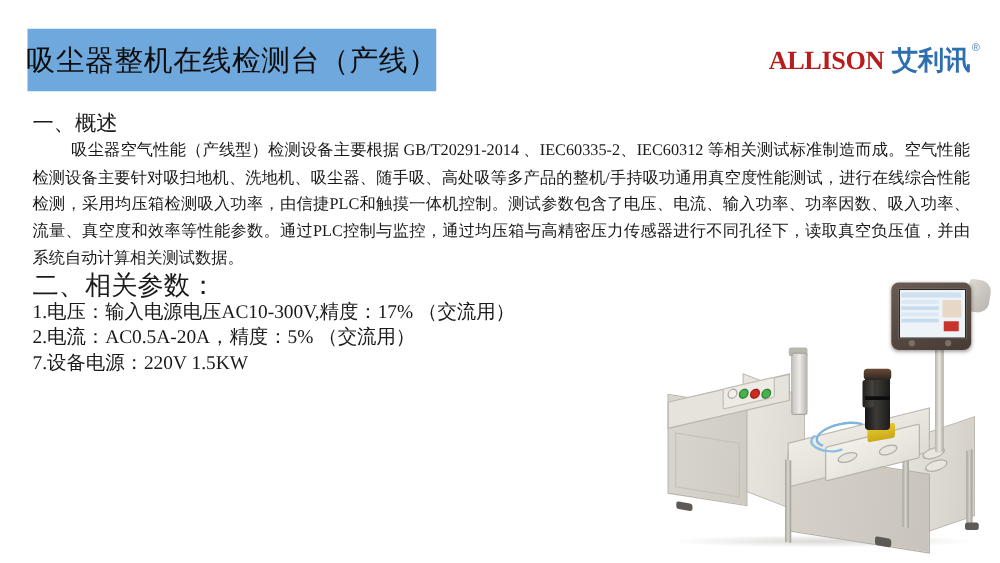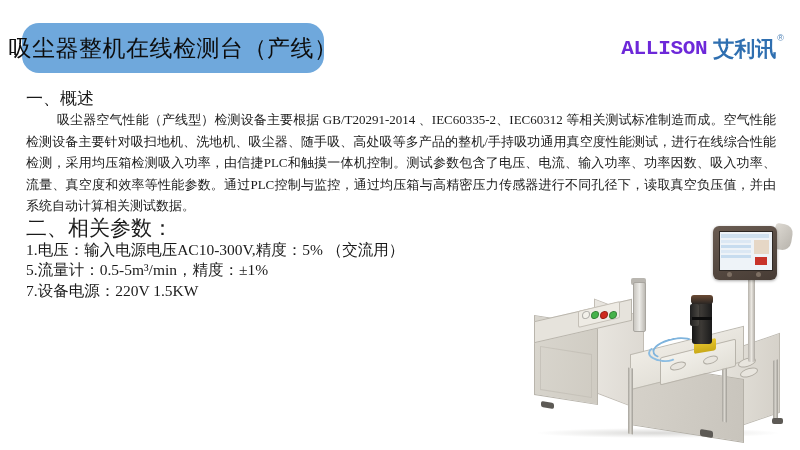--- a/index.html
+++ b/index.html
@@ -14,24 +14,24 @@
     overflow: hidden;
     font-family: "Liberation Serif", "DejaVu Serif", serif;
     color: #1a1a1a;
   }
 
   
   #title-banner {
     position: absolute;
     left: 22px;
     top: 23px;
-    width: 302px;
+    width: 327px;
     height: 50px;
     background: #6fa8dc;
-    border-radius: 17px;
+    border-radius: 0;
     display: flex;
     align-items: center;
     justify-content: center;
   }
   #title-text {
     font-family: "Liberation Serif", "DejaVu Serif", serif;
     font-size: 23px;
     color: #0d0d0d;
     letter-spacing: 0.5px;
     white-space: nowrap;
@@ -40,25 +40,25 @@
   
   #brand-logo {
     position: absolute;
     right: 16px;
     top: 38px;
     display: flex;
     align-items: flex-start;
     line-height: 1;
   }
   #brand-latin {
-    font-family: Liberation Mono, monospace;
+    font-family: Liberation Serif, serif;
     font-weight: bold;
     font-size: 21px;
     letter-spacing: -0.3px;
-    color: #6d28d9;
+    color: #b91c1c;
   }
   #brand-cn {
     font-family: "Liberation Sans", "DejaVu Sans", sans-serif;
     font-weight: bold;
     font-size: 21px;
     color: #2f6fb0;
     margin-left: 6px;
   }
   #brand-tm {
     font-family: "Liberation Sans", "DejaVu Sans", sans-serif;
@@ -345,22 +345,22 @@
 
 <div id="content">
 
   <div class="section-heading">一、概述</div>
 
   <p id="overview-para">吸尘器空气性能（产线型）检测设备主要根据 GB/T20291-2014 、IEC60335-2、IEC60312 等相关测试标准制造而成。空气性能检测设备主要针对吸扫地机、洗地机、吸尘器、随手吸、高处吸等多产品的整机/手持吸功通用真空度性能测试，进行在线综合性能检测，采用均压箱检测吸入功率，由信捷PLC和触摸一体机控制。测试参数包含了电压、电流、输入功率、功率因数、吸入功率、流量、真空度和效率等性能参数。通过PLC控制与监控，通过均压箱与高精密压力传感器进行不同孔径下，读取真空负压值，并由系统自动计算相关测试数据。</p>
 
   <div id="params-heading">二、相关参数：</div>
 
   <ul id="params-list">
-    <li>1.电压：输入电源电压AC10-300V,精度：5%  （交流用）</li>
-    <li>5.流量计：0.5-5m³/min，精度：±1%</li>
+    <li>1.电压：输入电源电压AC10-300V,精度：17%  （交流用）</li>
+    <li>2.电流：AC0.5A-20A，精度：5%   （交流用）</li>
     <li>7.设备电源：220V 1.5KW</li>
   </ul>
 </div>
 
 <div id="machine-photo">
 
   <div class="pc photo-shadow"></div>
 
   <div class="pc cab-left-side"></div>
   <div class="pc cab-left-front"></div>

